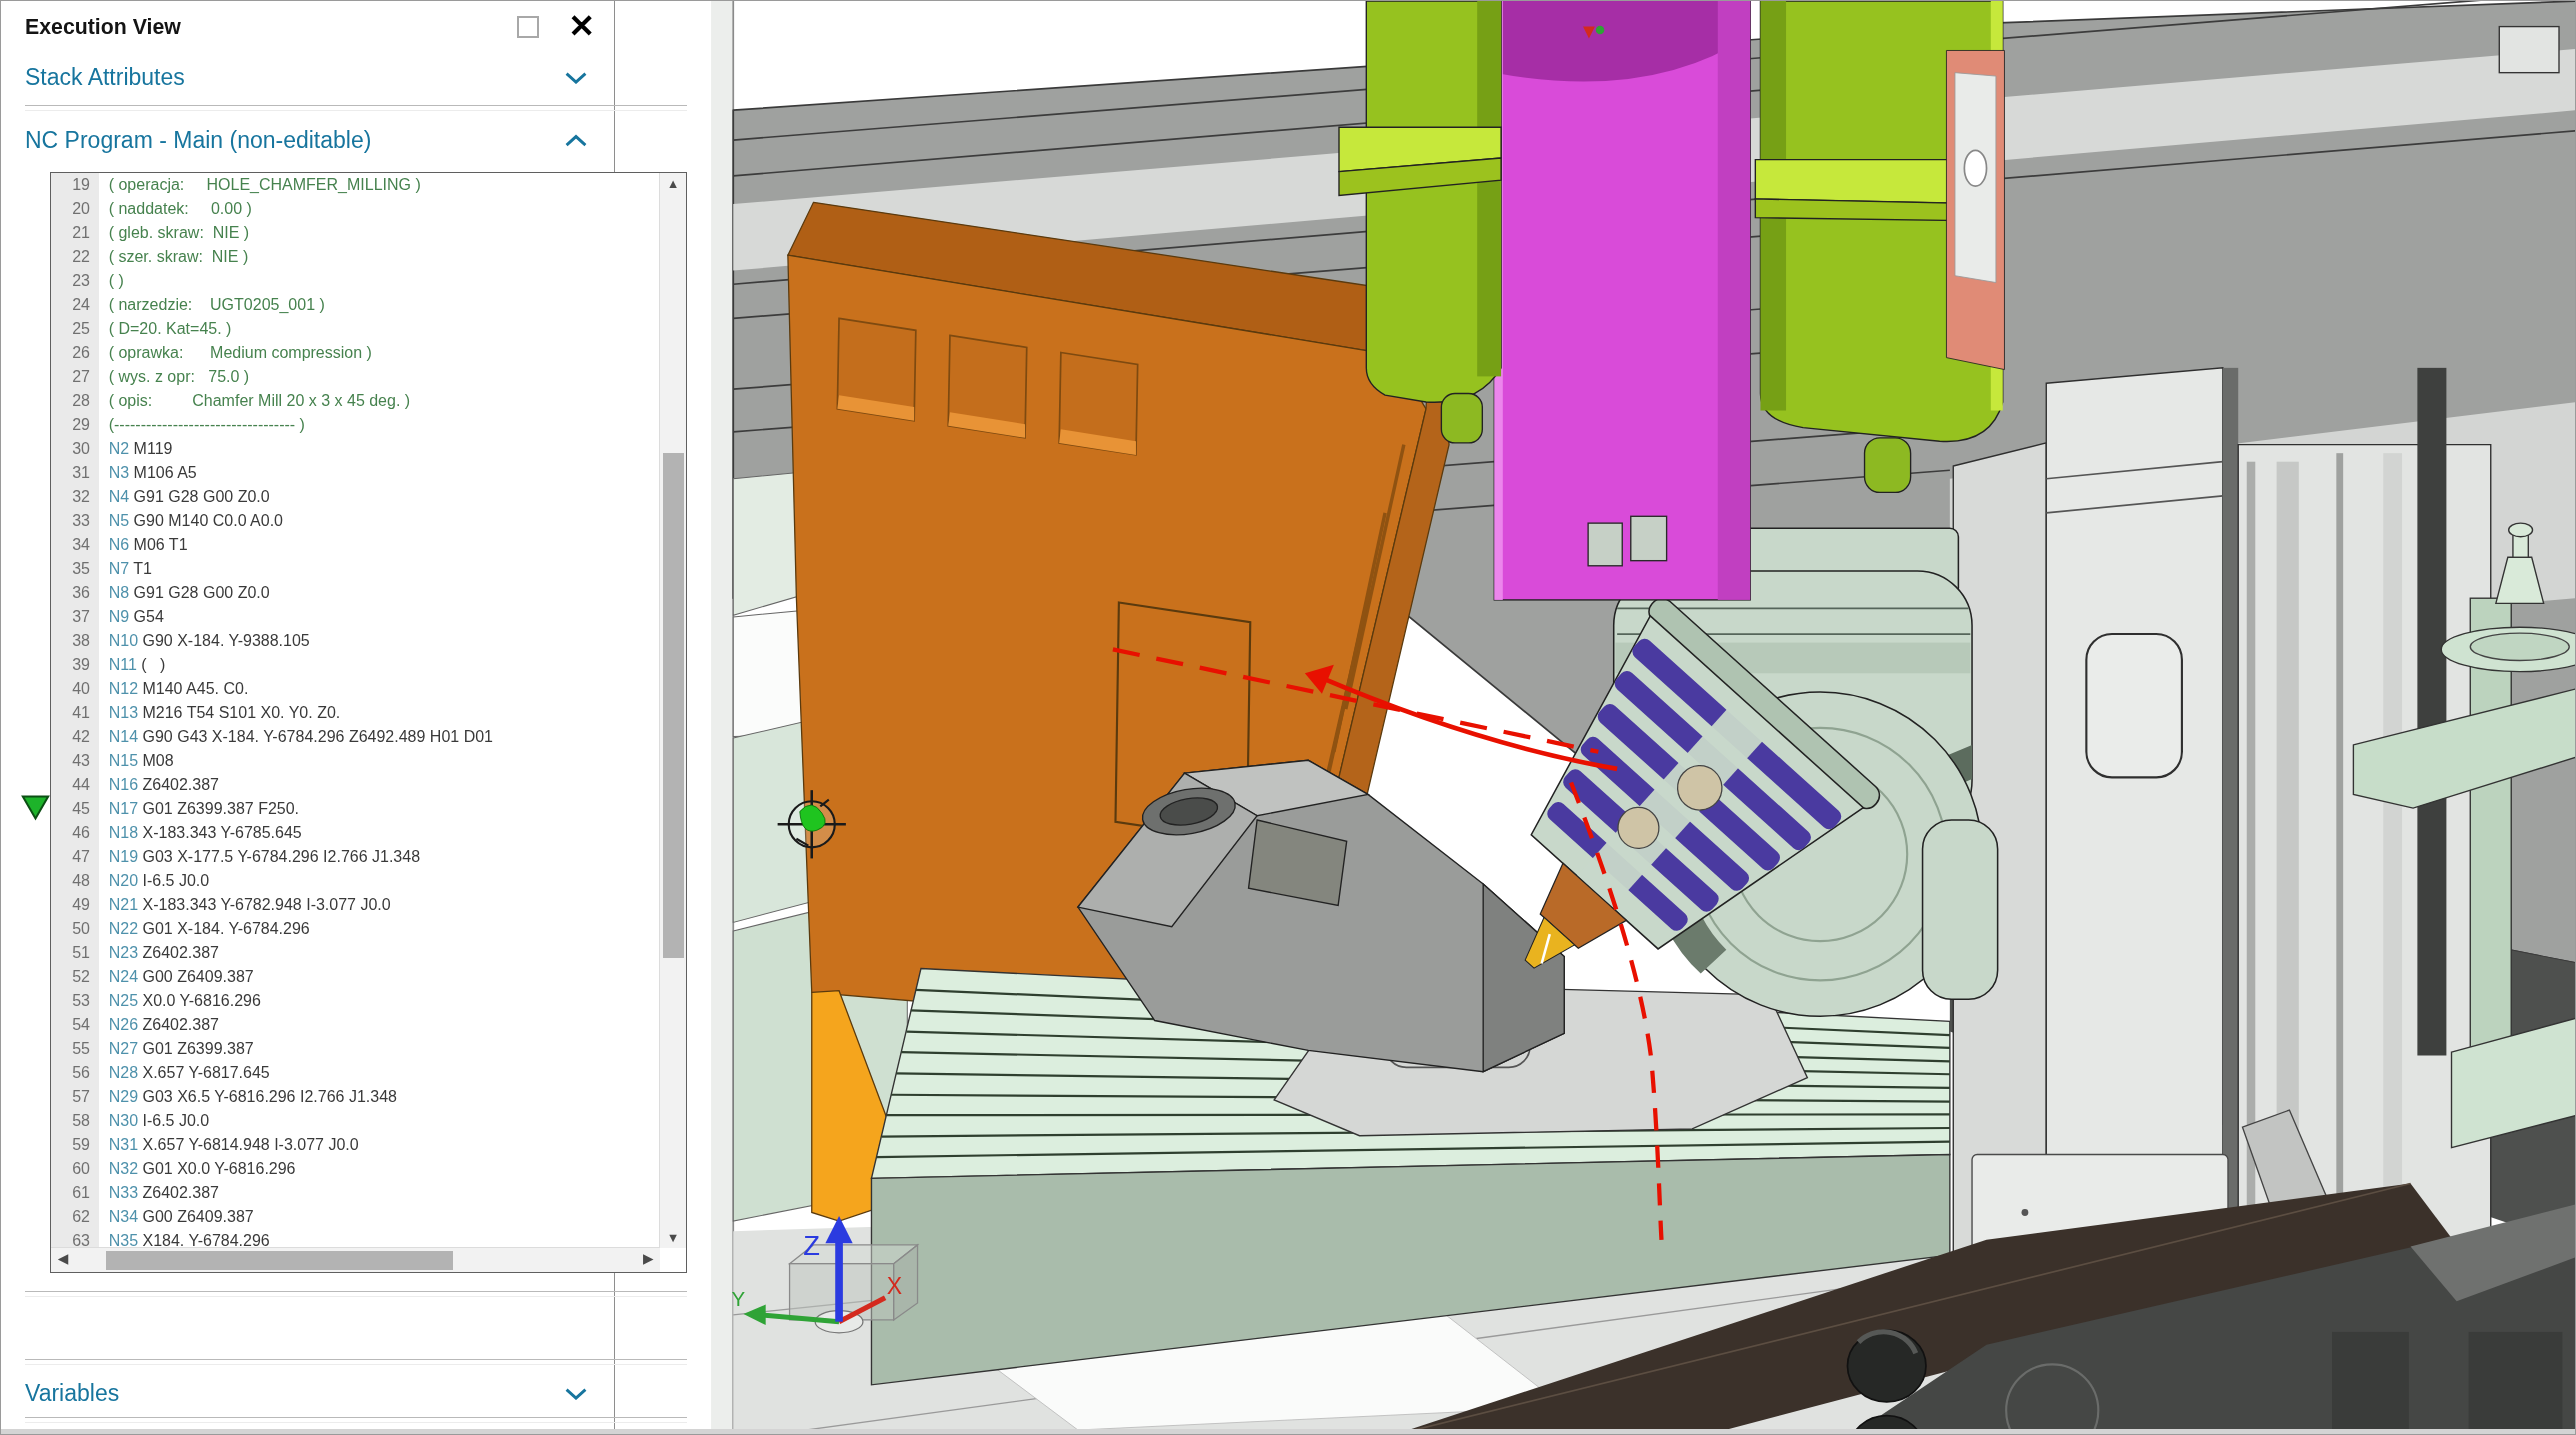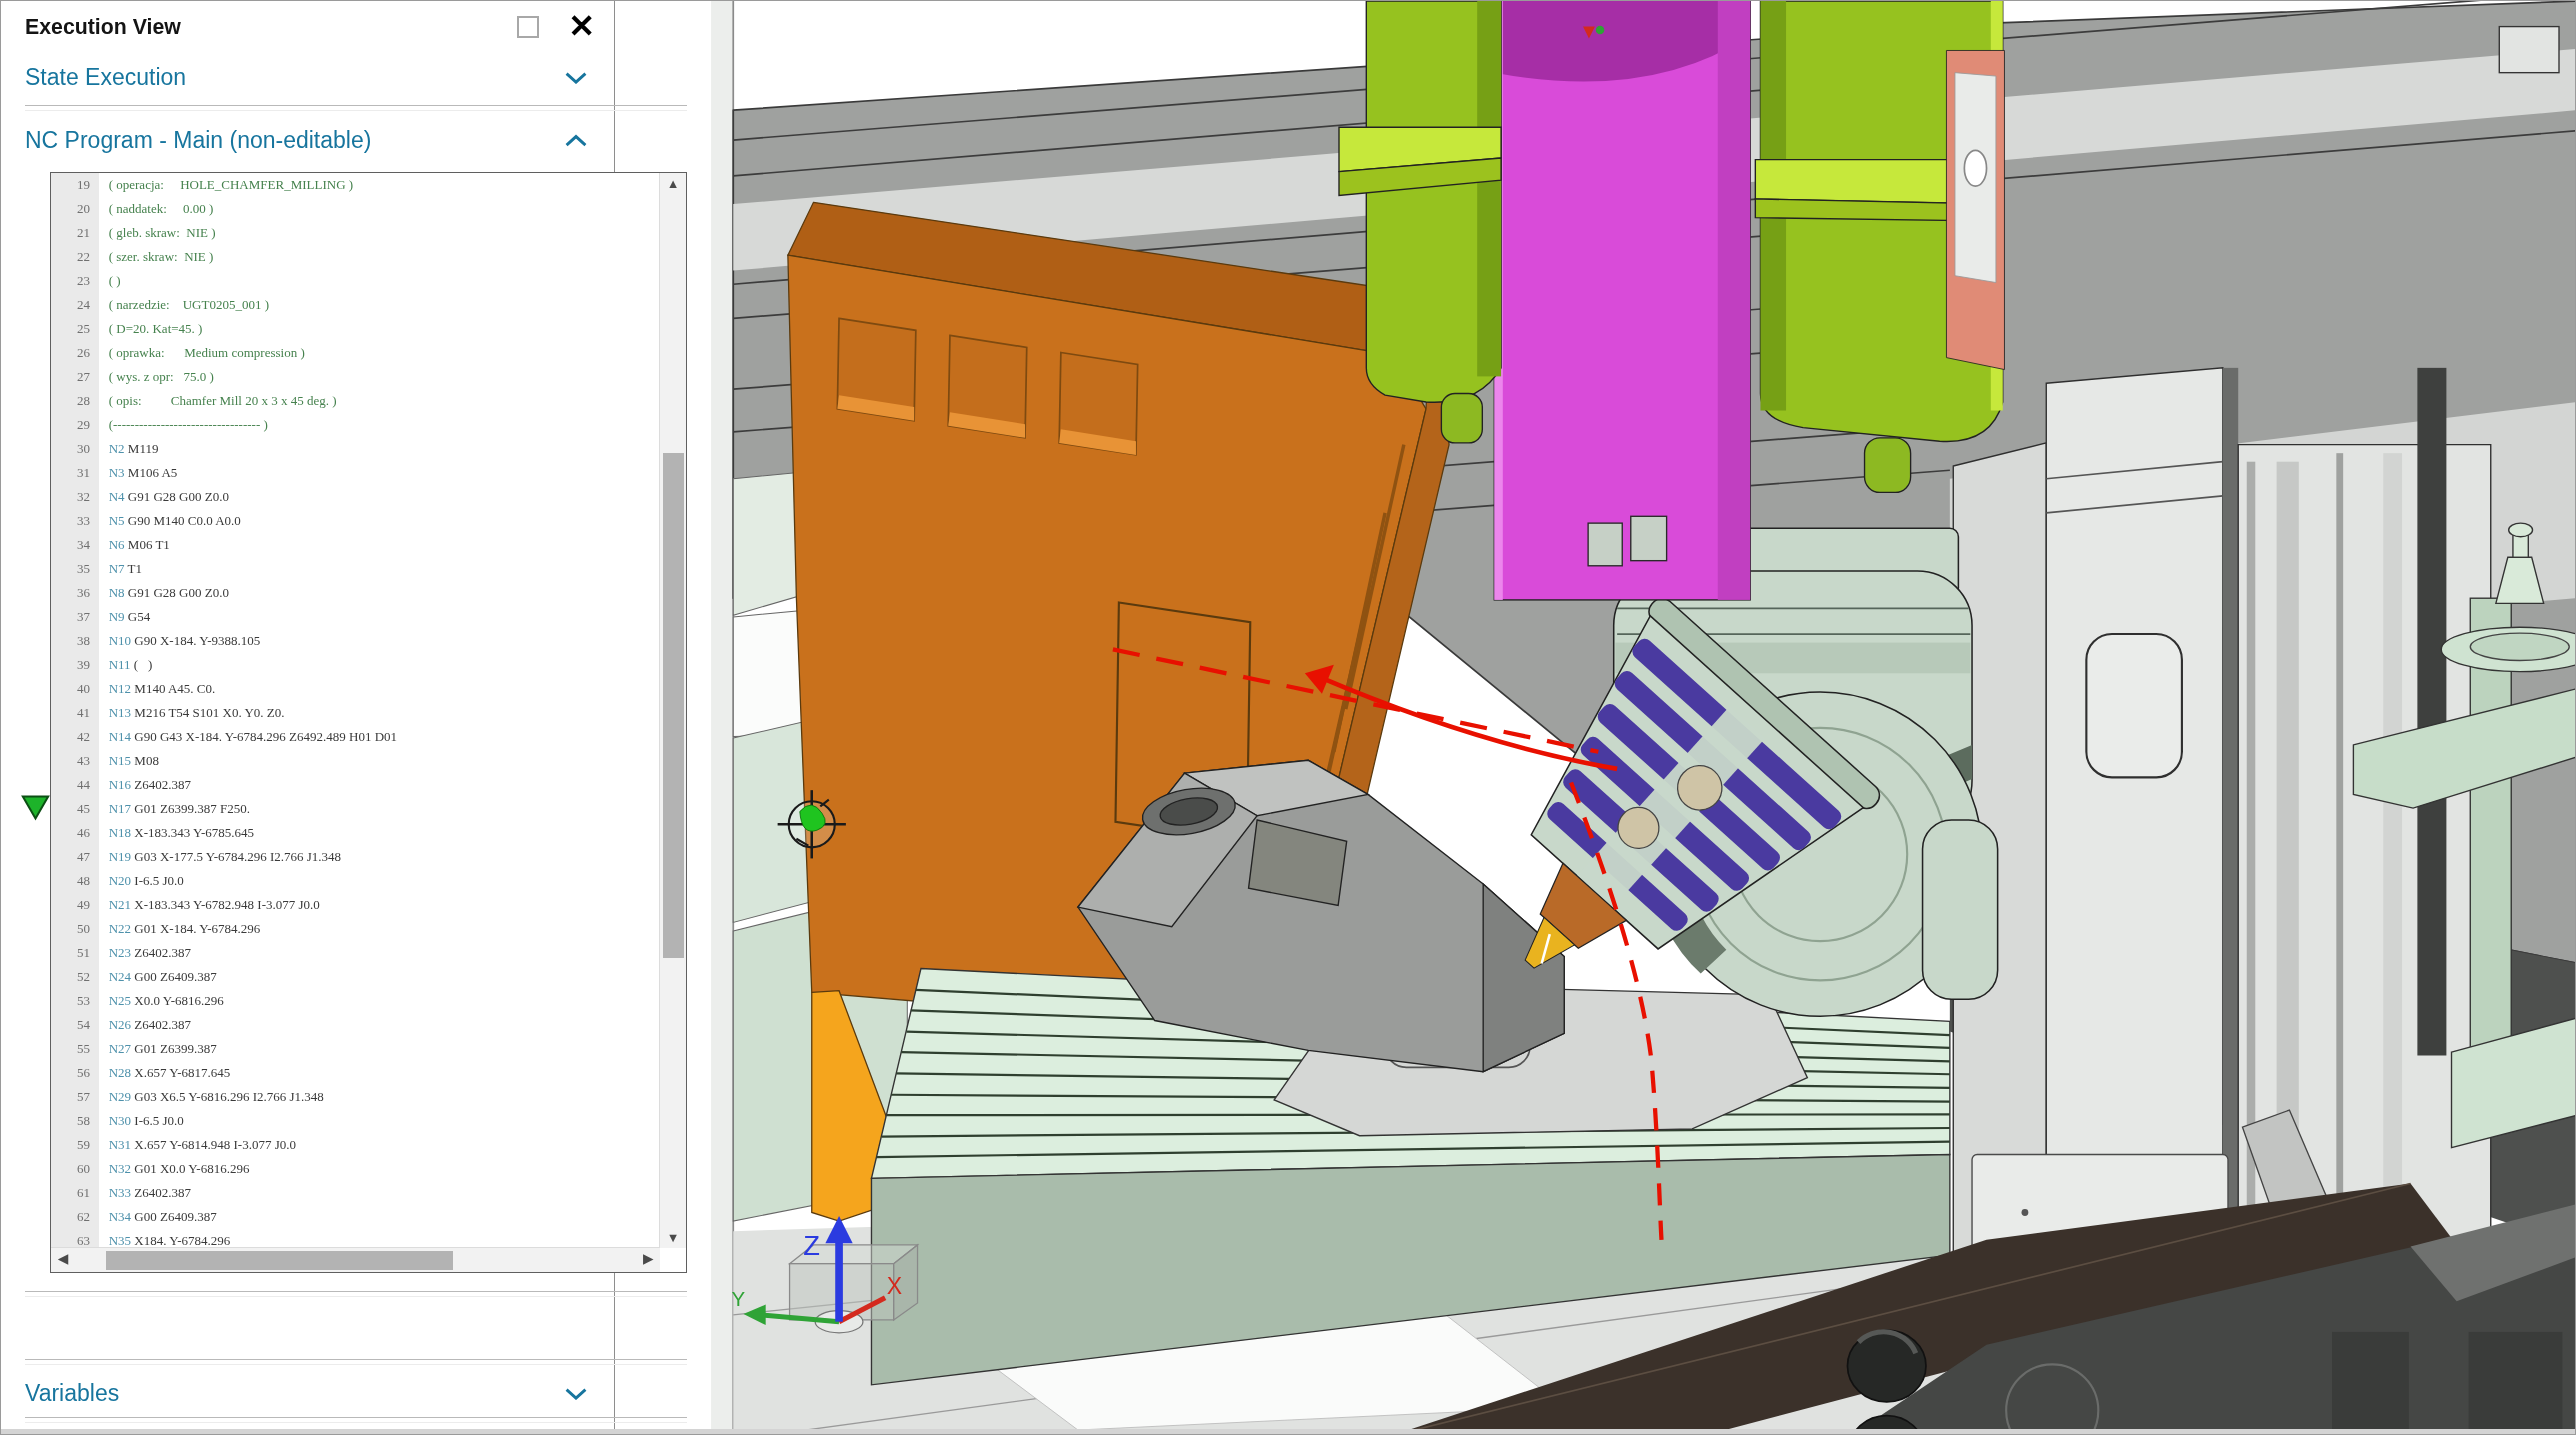--- a/index.html
+++ b/index.html
@@ -13,21 +13,21 @@
   .btn-max{position:absolute;right:75px;top:15.4px;width:22px;height:22px;border:2.6px solid #a8a8a8;box-sizing:border-box;background:#fff;cursor:pointer;}
   .btn-close{position:absolute;right:19px;top:6.8px;font-size:32px;color:#000;line-height:36px;cursor:pointer;font-weight:bold;}
   .sec-head{position:absolute;left:0;width:100%;height:41px;cursor:pointer;}
   .sec-label{position:absolute;left:24px;top:6.8px;font-size:23px;color:var(--accent,#17759E);}
   .chev{position:absolute;right:25.6px;top:13.7px;}
   .divider{position:absolute;left:24px;width:662px;height:4.3px;border-top:1.7px solid #b9b9b9;border-bottom:1.7px solid #ececec;}
   
   .codebox{position:absolute;left:49px;top:171px;width:637px;height:1101px;border:1.7px solid #5f5f5f;
            background:#fff;box-sizing:border-box;overflow:hidden;}
   .codelines{position:absolute;left:0;top:0;right:25.6px;bottom:24px;overflow:hidden;
-             font-family:Liberation Serif, serif;font-size:13px;line-height:24px;white-space:pre;}
+             font-family:Liberation Sans, sans-serif;font-size:16px;line-height:24px;white-space:pre;}
   .crow{height:24px;}
   .lnum{display:inline-block;width:39px;padding-right:8.5px;text-align:right;background:#eaeaea;color:#707070;}
   .lcode{padding-left:10.2px;color:var(--code_text,#3A3A3A);}
   .lcode.cmt{color:var(--comment_green,#46824E);}
   .ntok{color:var(--ncode_blue,#4E91AB);}
   .vscroll{position:absolute;top:0;right:0;width:25.6px;bottom:24px;background:#f2f2f2;border-left:0.9px solid #dcdcdc;}
   .hscroll{position:absolute;left:0;right:25.6px;bottom:0;height:24px;background:#f2f2f2;border-top:0.9px solid #dcdcdc;}
   .sb-arrow{position:absolute;color:#4a4a4a;font-size:12.8px;text-align:center;width:100%;cursor:pointer;}
   .vthumb{position:absolute;left:2.6px;width:20.5px;top:26%;height:47%;background:#b3b3b3;cursor:pointer;}
   .hthumb{position:absolute;top:2.6px;height:19px;left:9%;width:57%;background:#b3b3b3;cursor:pointer;}
@@ -45,21 +45,21 @@
 
   <div class="panel">
 
     <div class="titlebar">
       <span class="title">Execution View</span>
       <span class="btn-max"></span>
       <span class="btn-close">✕</span>
     </div>
 
     <div class="sec-head" style="top:56px;">
-      <span class="sec-label">State Execution</span>
+      <span class="sec-label">Stack Attributes</span>
       <span class="chev">
         <svg width="24" height="13.7" viewBox="0 0 28 16">
             <polyline points="3,3 14,13 25,3" fill="none" stroke="#17759E" stroke-width="3.4"></polyline>
           </svg>
       </span>
     </div>
     <div class="divider" style="top:104px;"></div>
 
     <div class="sec-head" style="top:119px;text-align:right;">
       <span class="sec-label">NC Program - Main (non-editable)</span>

